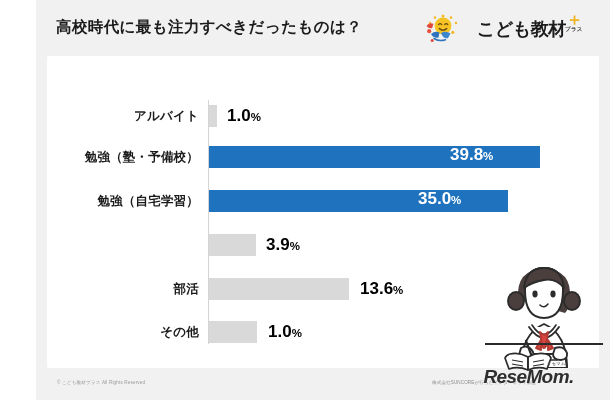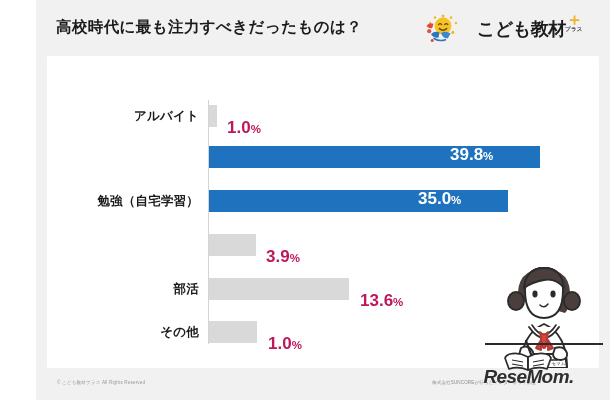--- a/index.html
+++ b/index.html
@@ -154,26 +154,26 @@
     position: absolute;
     left: 162px;
     top: 1px;
     height: 22px;
   }
   .bar.gray  { background: #d9d9d9; }
   .bar.blue  { background: #1f72bd; }
 
   .value-out {
     position: absolute;
-    top: 12px;
+    top: 0px;
     height: 24px;
     line-height: 24px;
     font-size: 17px;
     font-weight: bold;
-    color: #be185d;
+    color: #000000;
     white-space: nowrap;
   }
   .value-in {
     position: absolute;
     top: 0px;
     height: 24px;
     line-height: 20px;
     font-size: 17px;
     font-weight: bold;
     color: #ffffff;
@@ -306,20 +306,21 @@
 
       <div class="row" style="top:48px">
         <div class="row-label">アルバイト</div>
         <div class="bar gray" style="width:8px"></div>
         <div class="value-out" style="left:180px">
           <span>1.0</span><span class="pct">%</span>
         </div>
       </div>
 
       <div class="row" style="top:89px">
+        <div class="row-label">勉強（塾・予備校）</div>
         <div class="bar blue" style="width:331px"></div>
         <div class="value-in" style="left:403px">
           <span>39.8</span><span class="pct">%</span>
         </div>
       </div>
 
       <div class="row" style="top:133px">
         <div class="row-label">勉強（自宅学習）</div>
         <div class="bar blue" style="width:299px"></div>
         <div class="value-in" style="left:371px">

